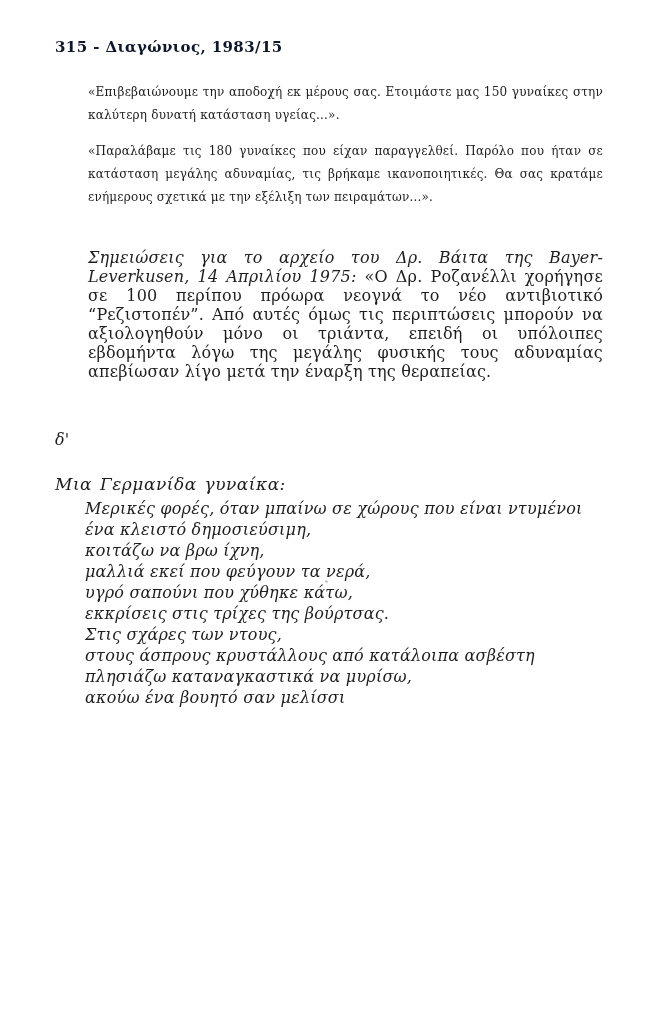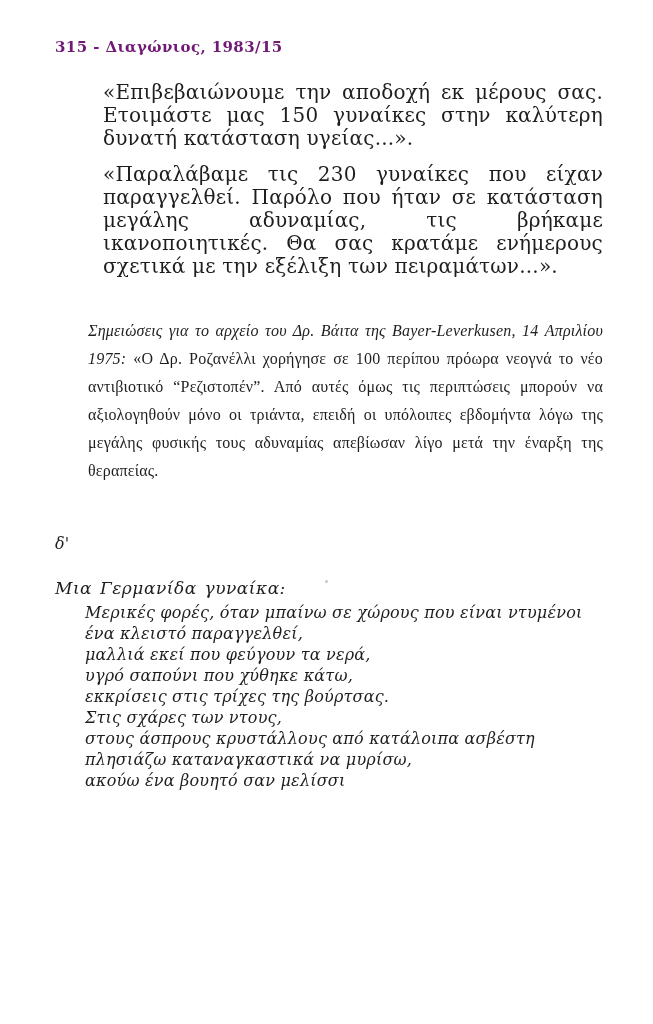--- a/index.html
+++ b/index.html
@@ -19,42 +19,41 @@
     box-sizing: border-box;
     width: 653px;
     height: 1024px;
     padding: 38px 50px 0 55px;
     background: #ffffff;
   }
   .header {
     font-weight: bold;
     font-size: 15px;
     letter-spacing: 0.4px;
-    color: #701a75;
+    color: #0f172a;
   }
   .quote {
-    margin: 0 0 13px 48px;
+    margin: 0 0 13px 33px;
     text-align: justify;
-    font-size: 20px;
+    font-size: 12px;
     line-height: 23px;
     letter-spacing: 0.2px;
   }
   .quote.first {
     margin-top: 25px;
   }
   .archive {
     margin-top: 39px;
   }
   .arch-p {
     margin: 8px 0 0 33px;
     text-align: justify;
     font-size: 16px;
-    line-height: 28px;
+    line-height: 19px;
     letter-spacing: 0.2px;
-    font-family: Liberation Serif, serif;
   }
   .it {
     font-style: italic;
   }
   .marker {
     margin-top: 49px;
     margin-left: 0;
     font-size: 16px;
     font-style: italic;
   }
@@ -88,34 +87,35 @@
 </style>
 </head>
 <body>
 
 <div class="page">
 
   <div class="header">315 - Διαγώνιος, 1983/15</div>
 
   <p class="quote first">«Επιβεβαιώνουμε την αποδοχή εκ μέρους σας. Ετοιμάστε μας 150 γυναίκες στην καλύτερη δυνατή κατάσταση υγείας...».</p>
 
-  <p class="quote">«Παραλάβαμε τις 230 γυναίκες που είχαν παραγγελθεί. Παρόλο που ήταν σε κατάσταση μεγάλης αδυναμίας, τις βρήκαμε ικανοποιητικές. Θα σας κρατάμε ενήμερους σχετικά με την εξέλιξη των πειραμάτων...».</p>
+  <p class="quote">«Παραλάβαμε τις 180 γυναίκες που είχαν παραγγελθεί. Παρόλο που ήταν σε κατάσταση μεγάλης αδυναμίας, τις βρήκαμε ικανοποιητικές. Θα σας κρατάμε ενήμερους σχετικά με την εξέλιξη των πειραμάτων...».</p>
 
 
   <div class="archive">
     <p class="arch-p"><span class="it">Σημειώσεις για το αρχείο του Δρ. Βάιτα της Bayer-Leverkusen, 14 Απριλίου 1975:</span> <span>«Ο Δρ. Ροζανέλλι χορήγησε σε 100 περίπου πρόωρα νεογνά το νέο αντιβιοτικό “Ρεζιστοπέν”. Από αυτές όμως τις περιπτώσεις μπορούν να αξιολογηθούν μόνο οι τριάντα, επειδή οι υπόλοιπες εβδομήντα λόγω της μεγάλης φυσικής τους αδυναμίας απεβίωσαν λίγο μετά την έναρξη της θεραπείας.</span></p>
   </div>
 
   <div class="marker">δ'</div>
 
   <div class="poem-title">Μια Γερμανίδα γυναίκα:</div>
 
   <div class="poem">
     <div class="poem-line">Μερικές φορές, όταν μπαίνω σε χώρους που είναι ντυμένοι</div>
-    <div class="poem-line">ένα κλειστό παραγγελθεί,</div>
+    <div class="poem-line">ένα κλειστό δημοσιεύσιμη,</div>
+    <div class="poem-line">κοιτάζω να βρω ίχνη,</div>
     <div class="poem-line">μαλλιά εκεί που φεύγουν τα νερά,</div>
     <div class="poem-line">υγρό σαπούνι που χύθηκε κάτω,</div>
     <div class="poem-line">εκκρίσεις στις τρίχες της βούρτσας.</div>
     <div class="poem-line">Στις σχάρες των ντους,</div>
     <div class="poem-line">στους άσπρους κρυστάλλους από κατάλοιπα ασβέστη</div>
     <div class="poem-line">πλησιάζω καταναγκαστικά να μυρίσω,</div>
     <div class="poem-line">ακούω ένα βουητό σαν μελίσσι</div>
   </div>
 
   <div class="speck"></div>

